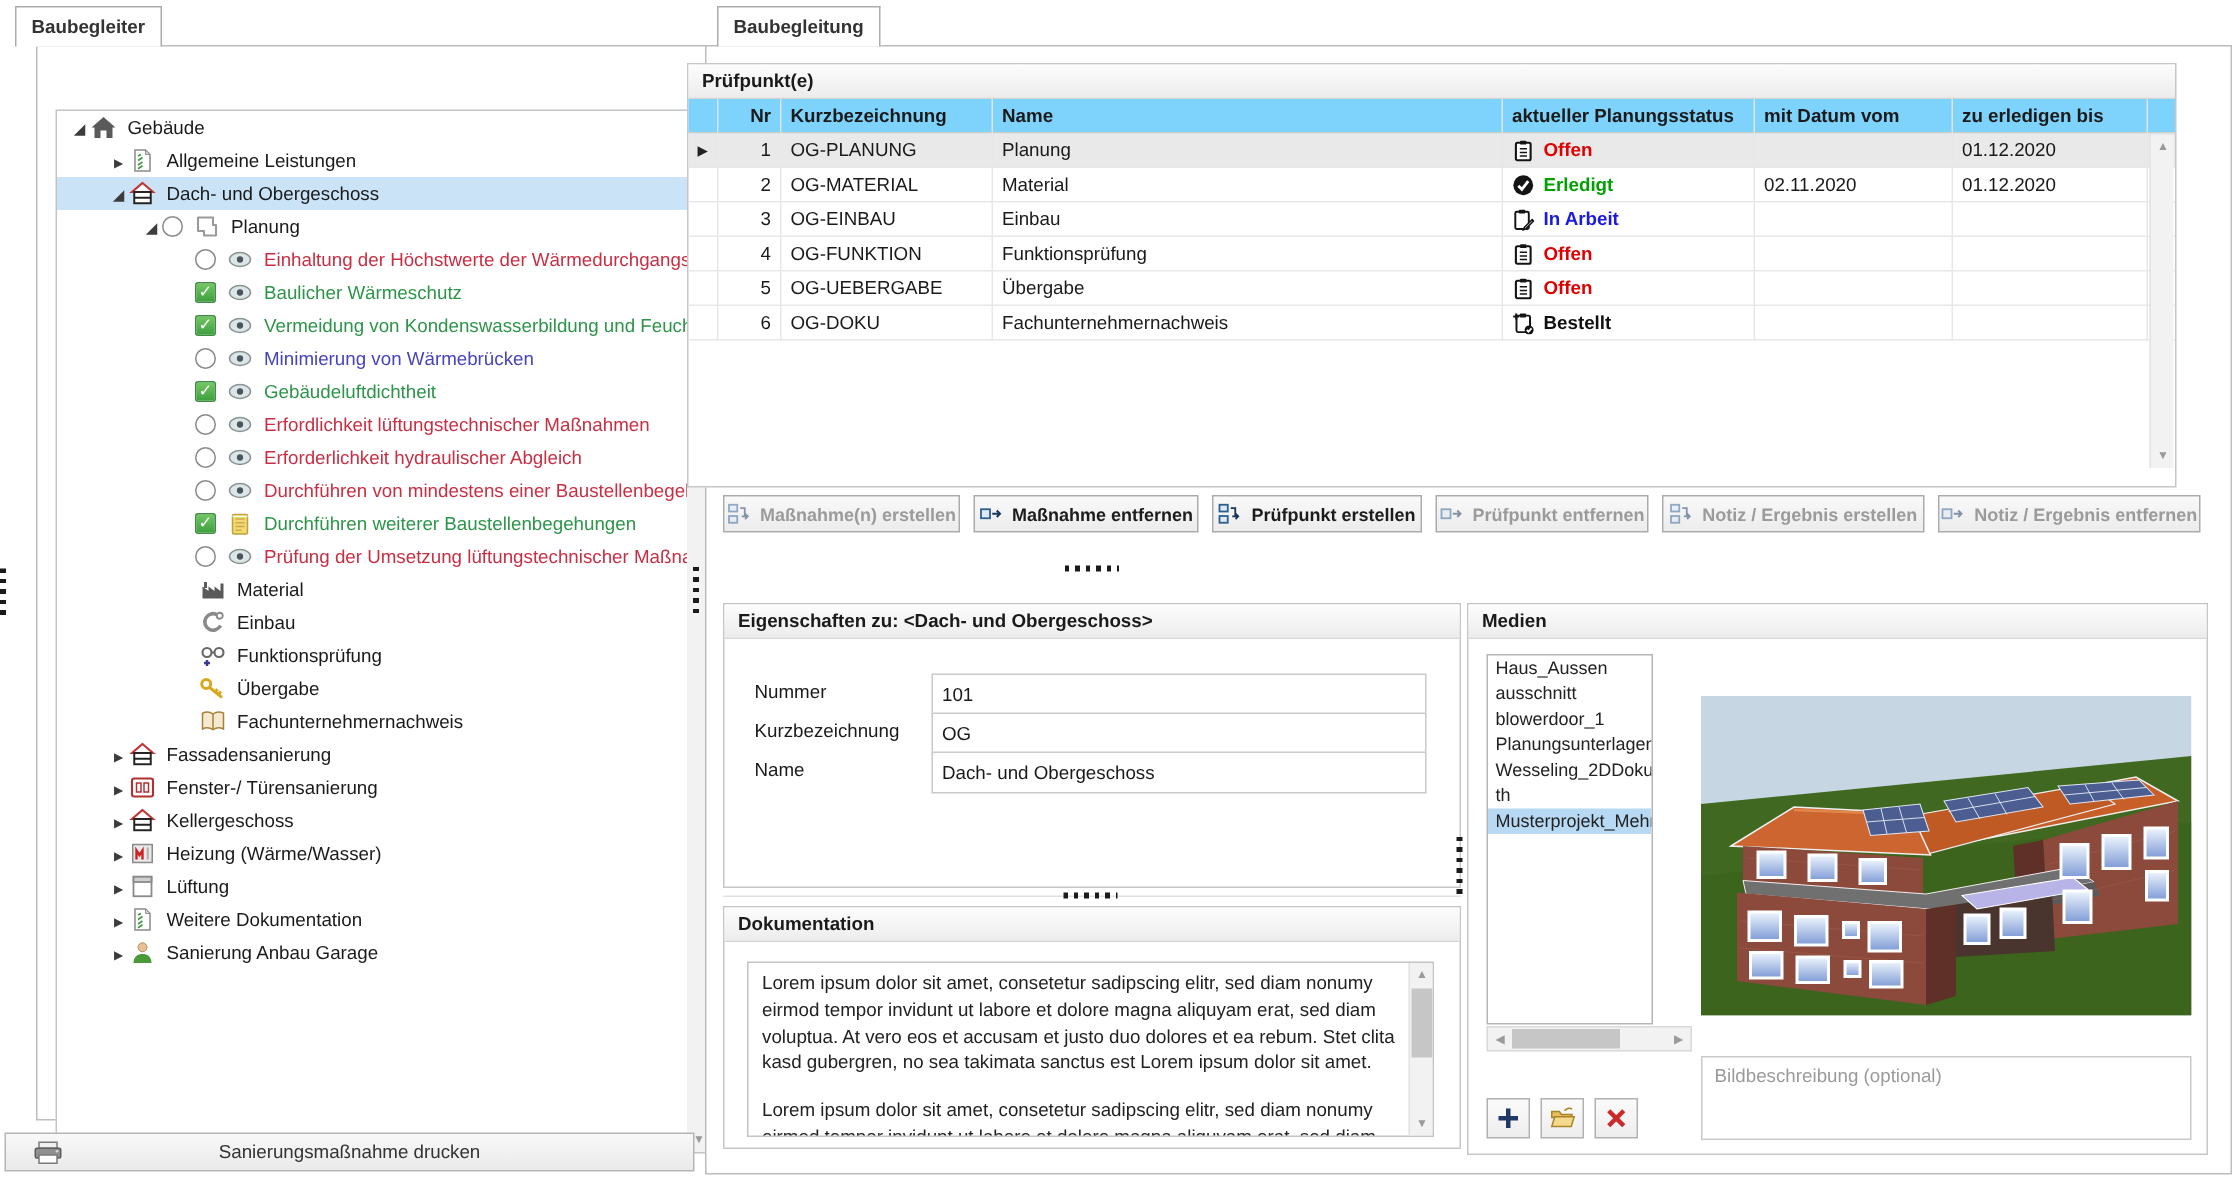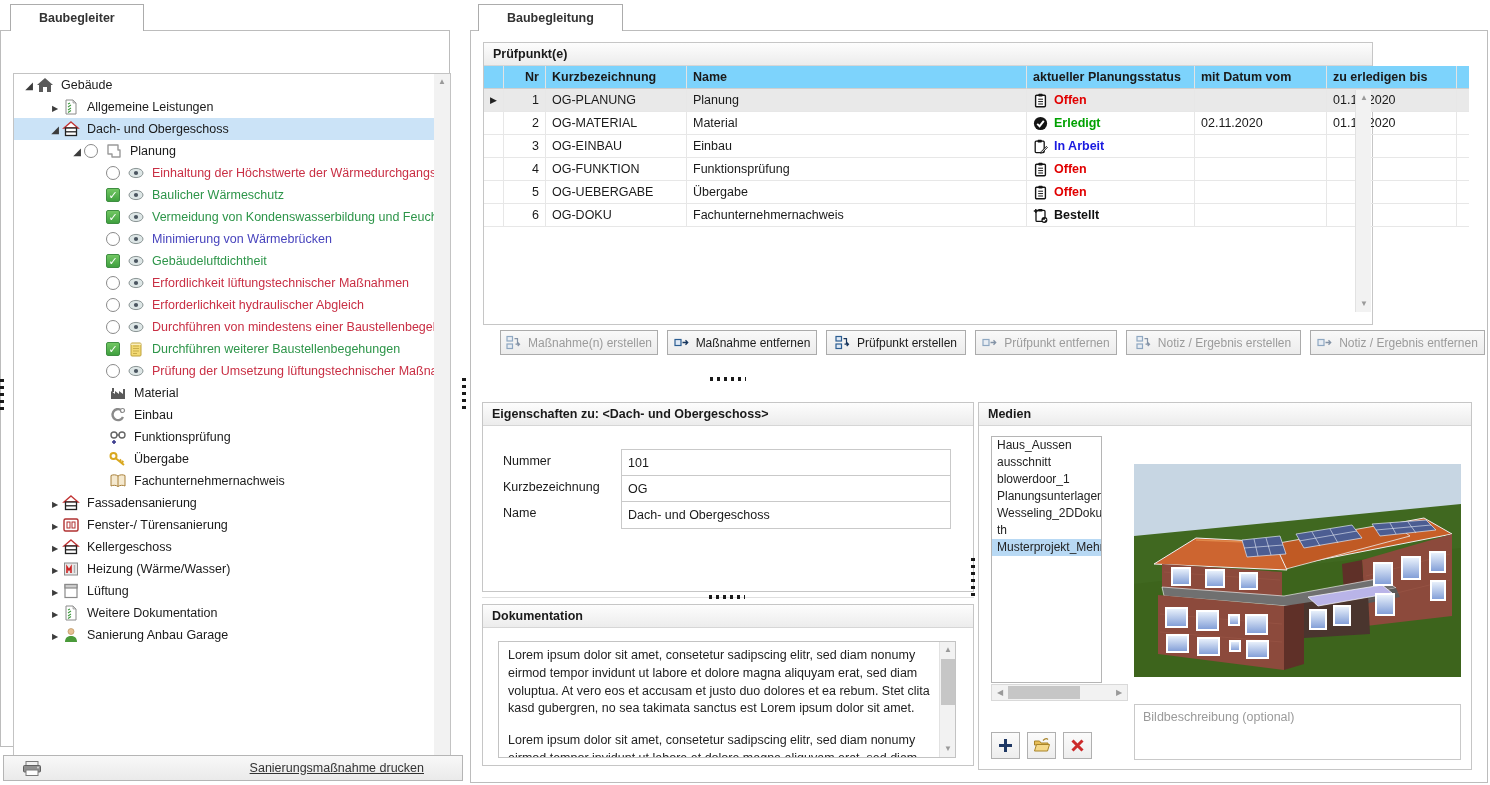--- a/index.html
+++ b/index.html
@@ -2,21 +2,21 @@
 <html><head>
 <meta charset="utf-8">
 <style>
   html,body{margin:0;padding:0;background:#fff;}
   *{box-sizing:border-box;}
   #app{position:relative;width:1490px;height:785px;background:#fff;
        font-family:"Liberation Sans","DejaVu Sans",sans-serif;font-size:12.5px;color:#1a1a1a;overflow:hidden;}
 
   
   .tab{position:absolute;height:27px;background:#fff;border:1px solid #acacac;border-bottom:none;
-       font-weight:bold;color:#333;line-height:26px;padding:0 28px;z-index:5;}
+       font-weight:bold;color:#333;line-height:26px;padding:0 10px;z-index:5;}
 
   
   .panel{position:absolute;background:#fff;border:1px solid #bcbcbc;}
 
   
   .grp{position:absolute;border:1px solid #c6c6c6;background:#fff;}
   .grp-title{height:23px;background:linear-gradient(#fdfdfd,#ececec);border-bottom:1px solid #d6d6d6;
              font-weight:bold;line-height:22px;padding-left:9px;color:#1a1a1a;}
 
   
@@ -51,21 +51,21 @@
   .tblrow > div{border-right:1px solid #e7e7e7;border-bottom:1px solid #e7e7e7;line-height:22px;padding:0 6px;
                 white-space:nowrap;overflow:hidden;}
   .tblrow.sel > div{background:#e9e9e9;}
   .cell-nr{text-align:right;}
   .rowmark{padding:0 !important;text-align:center;color:#222;font-size:9px;}
   .stat{display:flex;align-items:center;gap:6px;font-weight:bold;}
   .stat svg{width:15px;height:15px;flex:0 0 15px;}
   .stat.offen{color:#e10000;} .stat.erledigt{color:#00a100;} .stat.inarbeit{color:#1a1ae0;} .stat.bestellt{color:#111;}
 
   
-  .abar{position:absolute;left:500px;top:330px;width:986px;display:flex;gap:9px;}
+  .abar{position:absolute;left:482px;top:330px;width:986px;display:flex;gap:9px;font-weight:bold;}
   .abtn{height:25px;border:1px solid #ababab;background:linear-gradient(#f9f9f9,#ececec);
         display:flex;align-items:center;justify-content:center;gap:7px;font-size:12px;color:#1c1c1c;cursor:pointer;}
   .abtn.dis{color:#9b9b9b;}
   .abtn.dis svg{opacity:.5;}
   .abtn svg{width:15px;height:15px;}
 
   
   .fldlab{position:absolute;color:#1a1a1a;line-height:21px;}
   .fld{position:absolute;height:22px;border:1px solid #c9c9c9;background:#fff;font:12.5px "Liberation Sans",sans-serif;
        padding:13px 6px;color:#1a1a1a;}
@@ -87,21 +87,21 @@
   .caption::placeholder{color:#9a9a9a;}
 
   
   .dots-v{position:absolute;width:4px;background-image:repeating-linear-gradient(to bottom,#1a1a1a 0 3px,transparent 3px 7px);}
   .dots-h{position:absolute;height:4px;background-image:repeating-linear-gradient(to right,#1a1a1a 0 3px,transparent 3px 7px);}
 
   
   .printbtn{position:absolute;left:3px;top:755px;width:460px;height:26px;border:1px solid #b5b5b5;
             background:linear-gradient(#f8f8f8,#eaeaea);display:flex;align-items:center;cursor:pointer;}
   .printbtn svg{width:20px;height:17px;margin-left:18px;}
-  .printbtn span{flex:1;text-align:right;color:#333;margin-right:38px;text-decoration:underline;}
+  .printbtn span{flex:1;text-align:center;color:#333;margin-right:38px;}
   .hline{position:absolute;background:#e0e0e0;height:1px;}
 </style>
 </head>
 <body>
 
 <svg width="0" height="0" style="position:absolute">
   <defs>
     <linearGradient id="wg" x1="0" y1="0" x2="0" y2="1">
       <stop offset="0" stop-color="#eef5fd"></stop>
         <stop offset="1" stop-color="#7e9bd6"></stop>
@@ -224,21 +224,21 @@
     <symbol id="i-xred" viewBox="0 0 17 17">
       <path d="M3.5 3.5 L13.5 13.5 M13.5 3.5 L3.5 13.5" stroke="#cc2a2a" stroke-width="3"></path>
     </symbol>
   </defs>
 </svg>
 
 <div id="app">
 
   <div class="tab" style="left:10px;top:4px;"><span>Baubegleiter</span></div>
 
-  <div class="panel" style="left:0;top:30px;width:450px;height:717px;">
+  <div class="panel" style="left:24px;top:30px;width:450px;height:717px;">
     <div class="treebox">
 
       <div class="trow" style="padding-left:8px">
         <span class="exp open"></span>
         <svg class="ic">
             <use href="#i-building"></use>
           </svg>
         <span class="tl">Gebäude</span>
       </div>
       <div class="trow" style="padding-left:34px">
@@ -430,21 +430,21 @@
     <span>Sanierungsmaßnahme drucken</span>
   </div>
 
   <div class="dots-v" style="left:0;top:379px;height:34px;"></div>
   <div class="dots-v" style="left:462px;top:378px;height:34px;"></div>
 
   <div class="tab" style="left:478px;top:4px;"><span>Baubegleitung</span></div>
 
   <div class="panel" style="left:470px;top:30px;width:1018px;height:753px;"></div>
 
-  <div class="grp" style="left:483px;top:42px;width:890px;height:283px;">
+  <div class="grp" style="left:458px;top:42px;width:993px;height:283px;">
     <div class="grp-title">Prüfpunkt(e)</div>
 
     <div class="tblhead">
       <div class="rowmark"></div>
       <div class="cell-nr">Nr</div>
       <div>Kurzbezeichnung</div>
       <div>Name</div>
       <div>aktueller Planungsstatus</div>
       <div>mit Datum vom</div>
       <div>zu erledigen bis</div>

